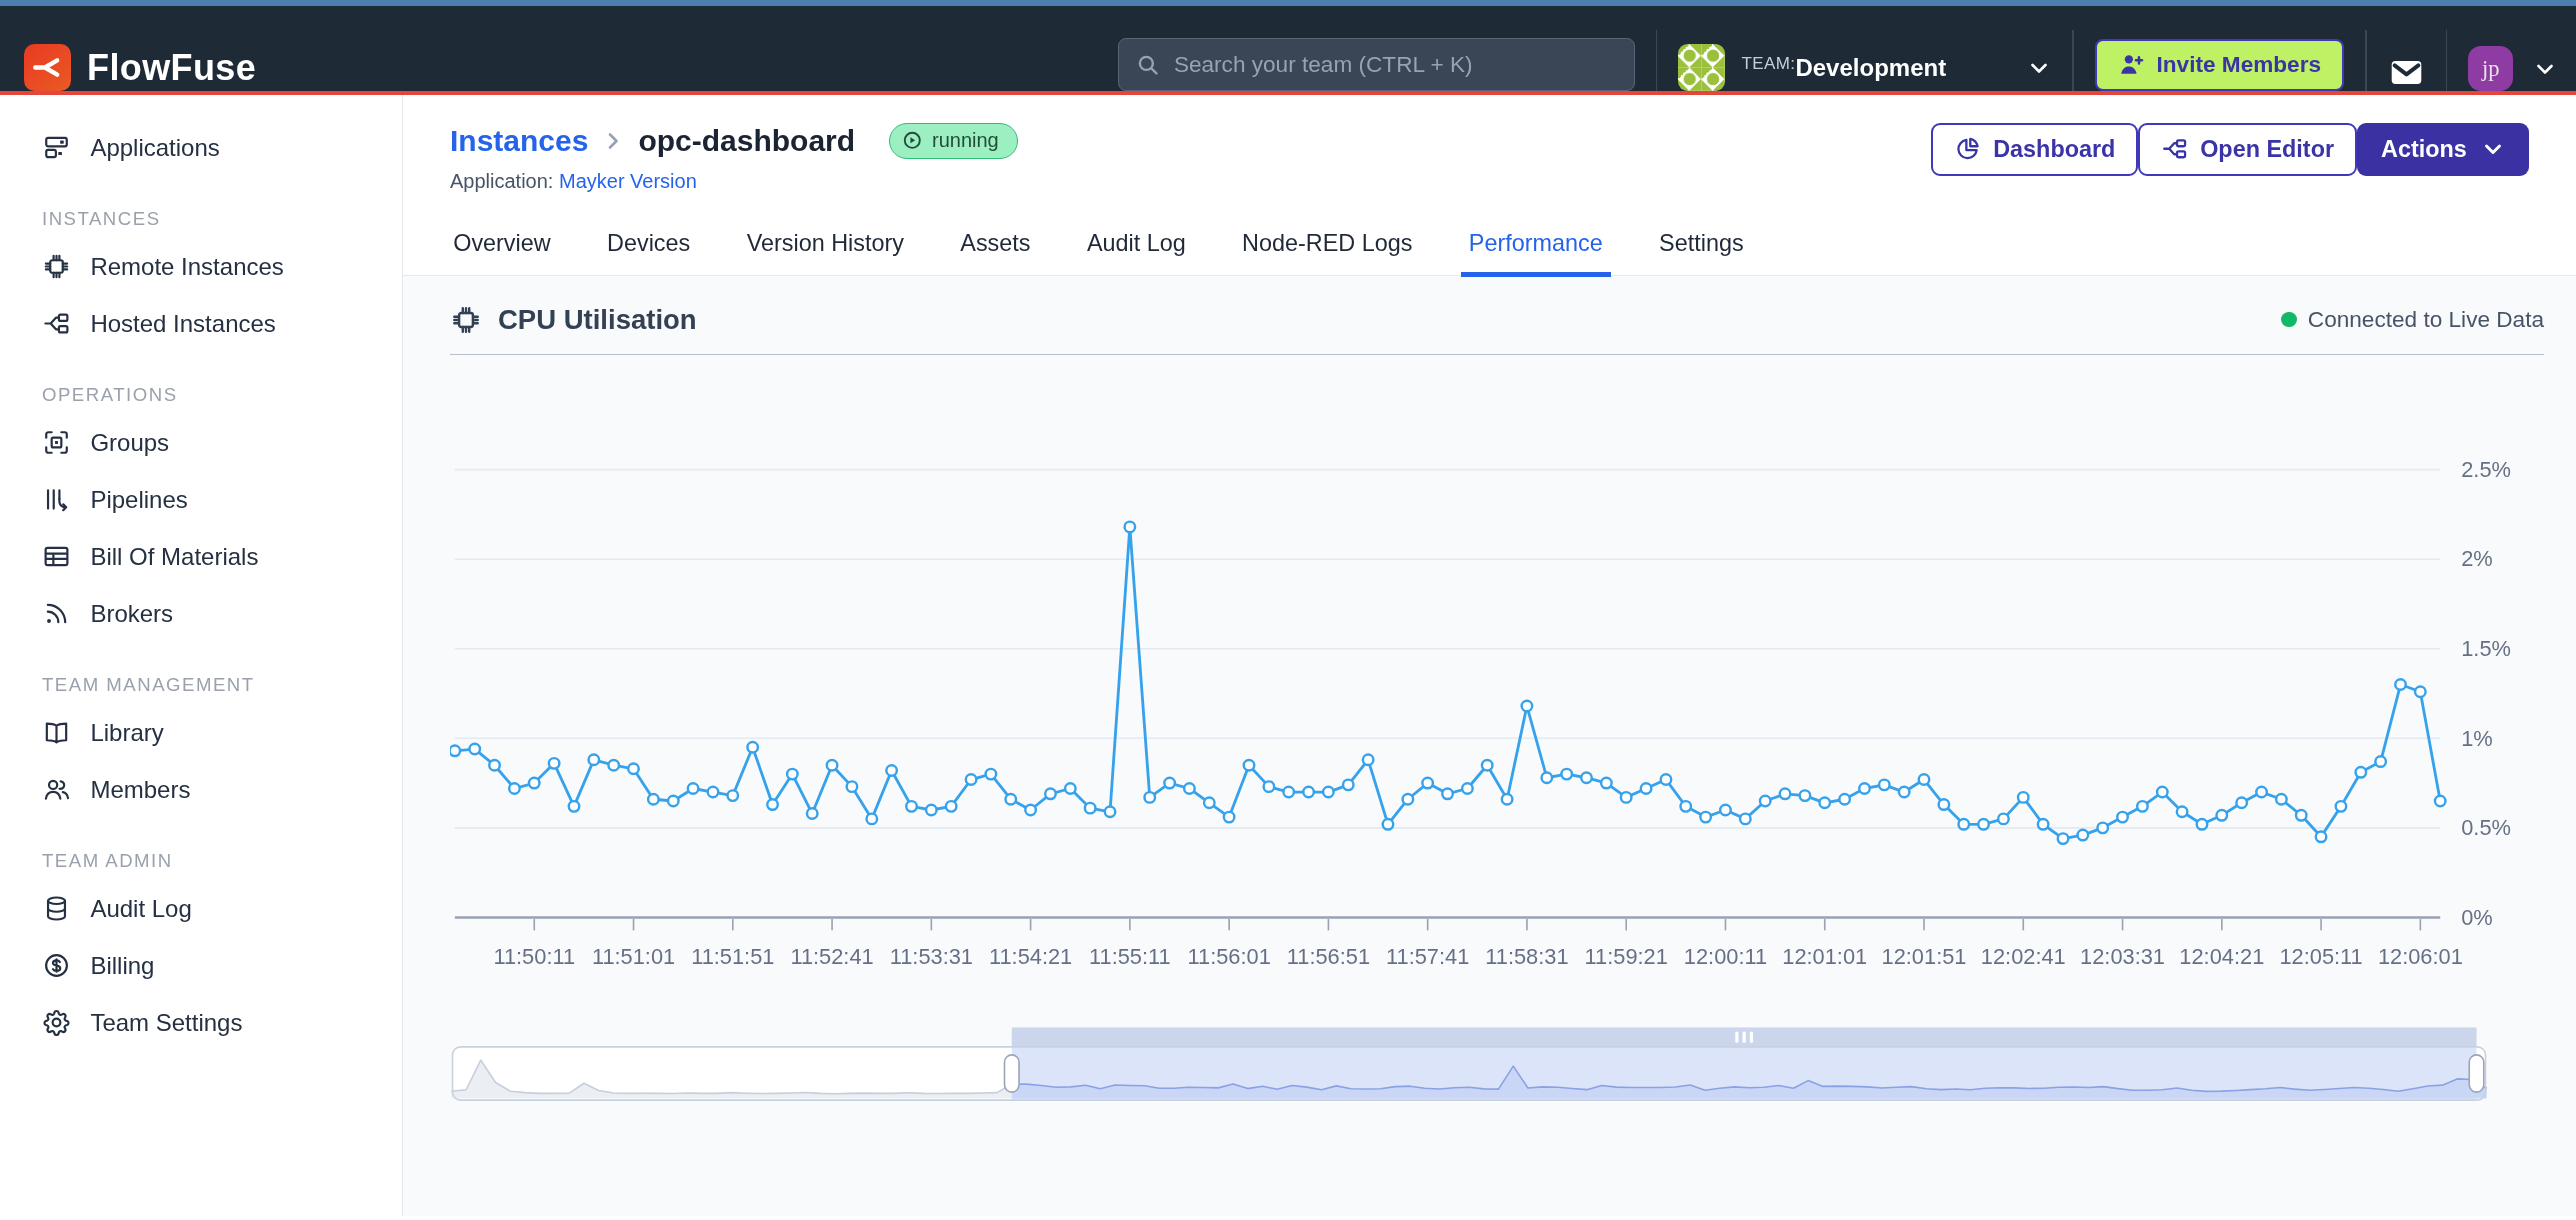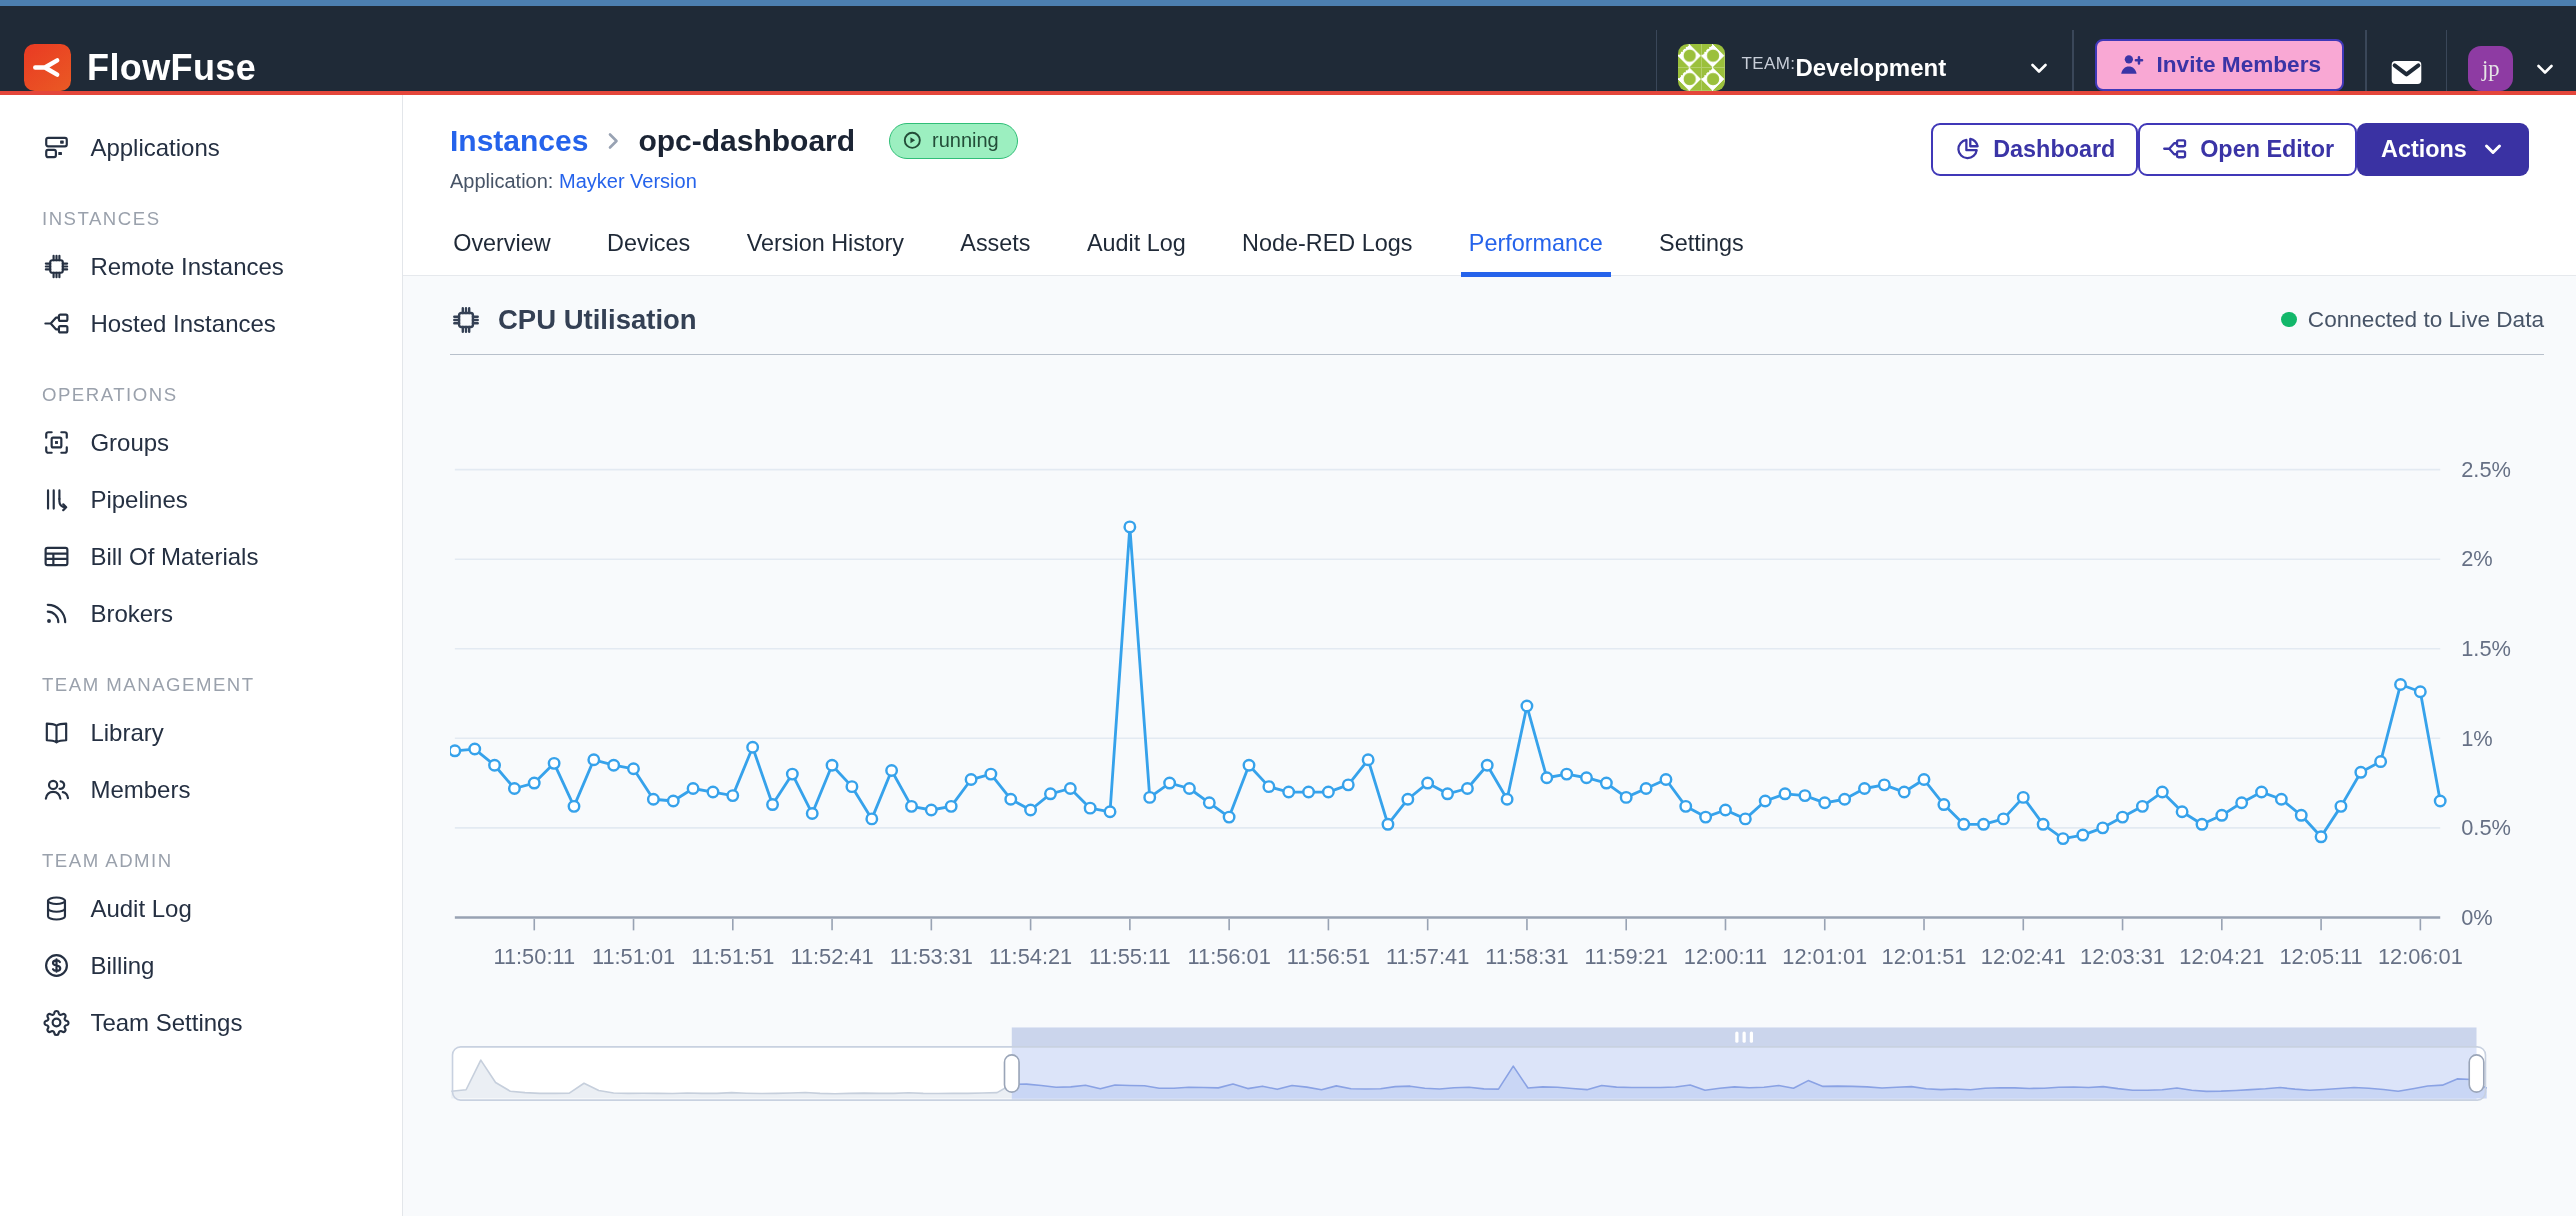--- a/index.html
+++ b/index.html
@@ -23,21 +23,21 @@
   .team-avatar { width:47px; height:47px; border-radius:9.7px; background-color:#fff;
     background-image:
       radial-gradient(circle at 50% 50%, #9BC03C 5.7px, transparent 6.5px),
       linear-gradient(45deg, #9BC03C 25%, transparent 25%, transparent 75%, #9BC03C 75%),
       linear-gradient(-45deg, #9BC03C 25%, rgba(255,255,255,0) 25%, rgba(255,255,255,0) 75%, #9BC03C 75%);
     background-size:23.4px 23.4px; }
   .team-text { display:flex; flex-direction:row; line-height:1.15; }
   .team-text .tlabel { color:#C8CED8; font-size:17px; letter-spacing:0.4px; }
   .team-text .tname { color:#fff; font-size:24px; font-weight:700; }
   .team-chevron { margin-left:65px; }
-  .invite-btn { display:flex; align-items:center; gap:11.3px; background:#f9a8d4; color:#3A34A6; border:2.4px solid #4038B8;
+  .invite-btn { display:flex; align-items:center; gap:11.3px; background:#bef264; color:#3A34A6; border:2.4px solid #4038B8;
                 border-radius:8px; height:52px; padding:0 21px; font-size:22.6px; font-weight:700; cursor:pointer;
                 font-family:"Liberation Sans", sans-serif; }
   .mail-btn { background:none; border:none; cursor:pointer; display:flex; }
   .user-menu { display:flex; align-items:center; gap:19.4px; cursor:pointer; }
   .user-avatar { width:45px; height:45px; border-radius:13px; background:#8E3BA3; color:#e5e5e5; font-size:22.6px;
                  display:flex; align-items:center; justify-content:center; font-family:"Liberation Serif", serif; }
 
   
   .shell { display:flex; height:1121px; }
   .sidebar { width:403px; border-right:1.6px solid #E3E6EA; padding-top:24px; background:#fff; flex-shrink:0; }
@@ -89,20 +89,29 @@
     <div class="brand-icon">
       <svg width="31" height="31" viewBox="0 0 24 24" fill="none" stroke="#fff" stroke-width="3.4" stroke-linecap="round" stroke-linejoin="round">
         <path d="M2.5 12h7.5M10 12l9.5-5.5M10 12l9.5 5.5"></path>
       </svg>
     </div>
     <div class="brand-name">FlowFuse</div>
   </div>
 
   <div class="nav-spacer"></div>
 
+  <div class="search-box">
+    <span style="display:flex;">
+      <svg width="26" height="26" viewBox="0 0 24 24" fill="none" stroke="#98A2B3" stroke-width="2.2" stroke-linecap="round">
+        <circle cx="10.5" cy="10.5" r="6"></circle>
+          <path d="M15 15l4.8 4.8"></path>
+      </svg>
+    </span>
+    <input placeholder="Search your team (CTRL + K)" style="">
+  </div>
 
   <div class="vdiv"></div>
 
   <div class="team-select">
     <div class="team-avatar"></div>
     <div class="team-text">
       <span class="tlabel">TEAM:</span>
       <strong class="tname">Development</strong>
     </div>
     <span class="team-chevron" style="display:flex;">

